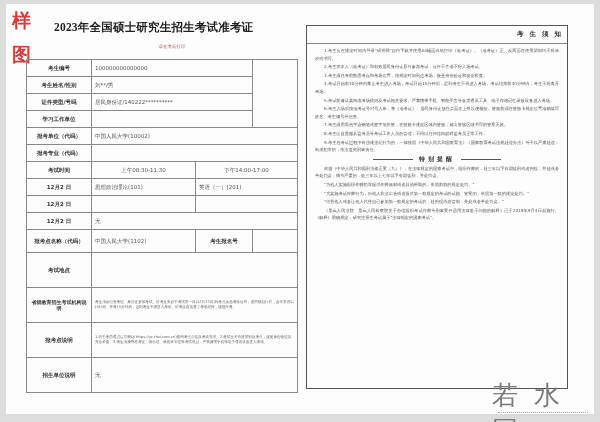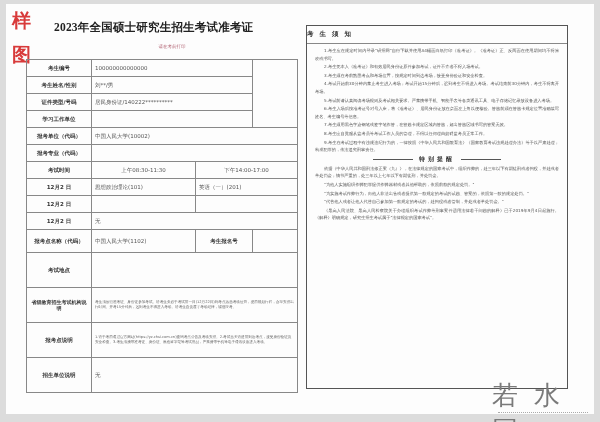--- a/index.html
+++ b/index.html
@@ -11,21 +11,21 @@
   .title{position:absolute;left:48px;top:16px;width:250px;font-family:Liberation Serif, serif;font-weight:bold;font-size:11.5px;color:#222;letter-spacing:0.2px;}
   .subtitle{position:absolute;left:136px;top:40px;width:60px;text-align:center;font-size:4.5px;color:#b06070;}
   table{border-collapse:collapse;}
   .left{position:absolute;left:20px;top:55px;width:272px;border:1.5px solid #555;}
   .left td{border:1px solid #888;font-size:5.5px;padding:0 3px;height:16px;color:#555;}
   .left td.lbl{width:58px;text-align:center;font-weight:bold;color:#333;}
   .left td.thick-top{border-top:1.5px solid #555;}
   .left td.photo{width:38px;}
   .left td.small{font-size:3.6px;line-height:5px;vertical-align:middle;color:#666;}
   .right{position:absolute;left:300px;top:21px;width:262px;height:364px;border:1.5px solid #555;box-sizing:border-box;}
-  .right .head{height:17px;border-bottom:1px solid #888;text-align:left;font-size:6.5px;font-weight:bold;line-height:17px;letter-spacing:6px;color:#333;}
+  .right .head{height:17px;border-bottom:1px solid #888;text-align:right;font-size:6.5px;font-weight:bold;line-height:17px;letter-spacing:6px;color:#333;}
   .right .body{padding:3px 8px 0 8px;}
   .right p{margin:0 0 1px 0;font-size:4.2px;line-height:7.6px;text-indent:9px;color:#555;text-align:justify;}
   .special{display:flex;align-items:center;justify-content:center;margin:1px 0;}
   .special .line{height:1px;background:#555;width:40px;}
   .special span{font-size:6px;font-weight:bold;margin:0 6px;letter-spacing:3px;color:#333;}
   .watermark{position:absolute;left:492px;top:378px;font-size:26px;color:#7a7a7a;letter-spacing:16px;font-family:"DejaVu Sans",sans-serif;font-weight:300;}
   .wm-sub{position:absolute;left:498px;top:412px;width:90px;height:3px;border-top:1px dotted #aaa;}
 </style>
 </head>
 <body>

